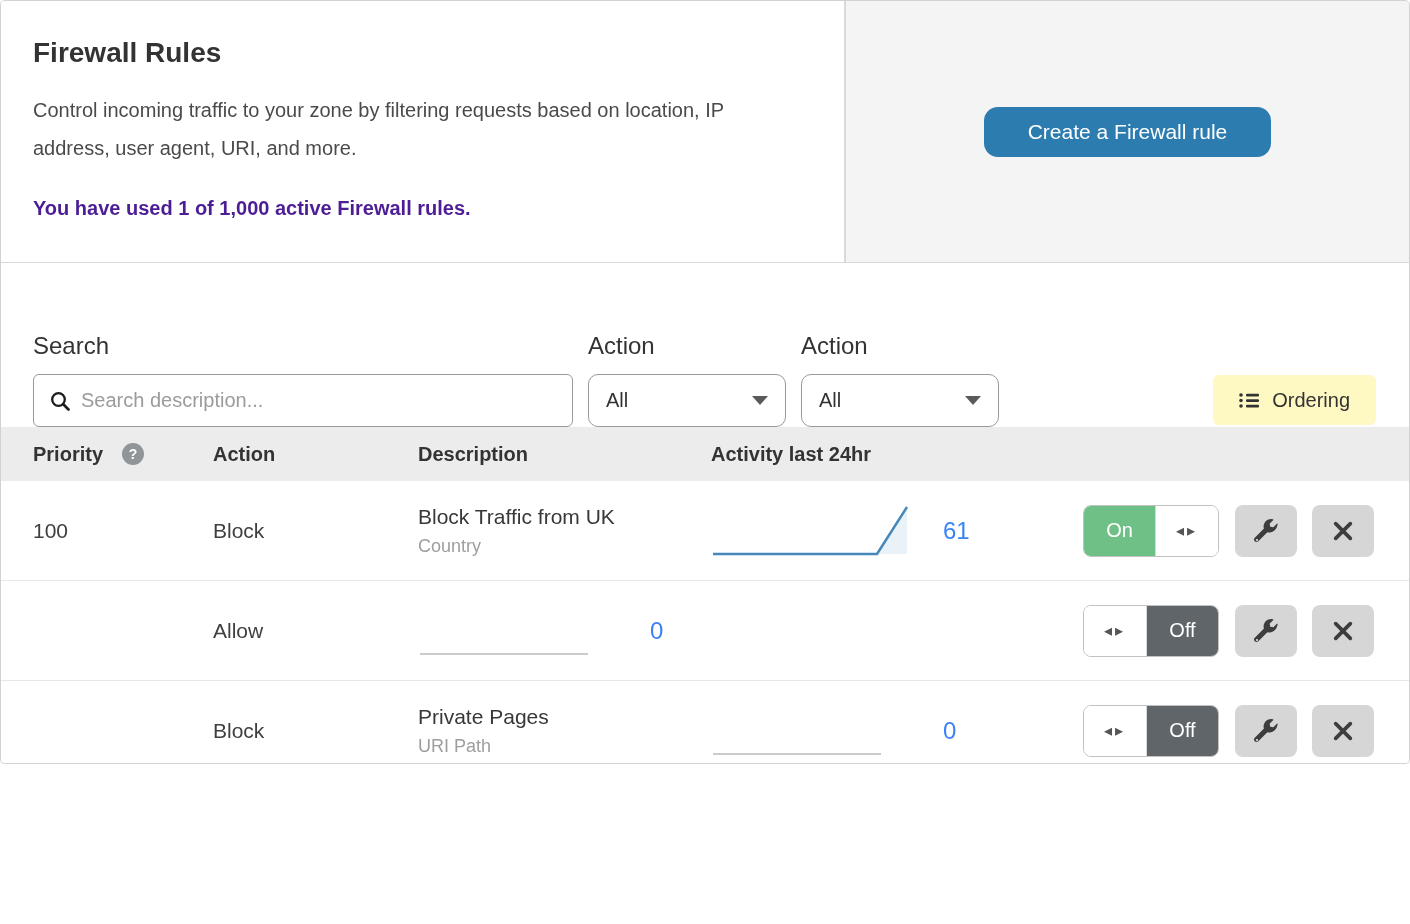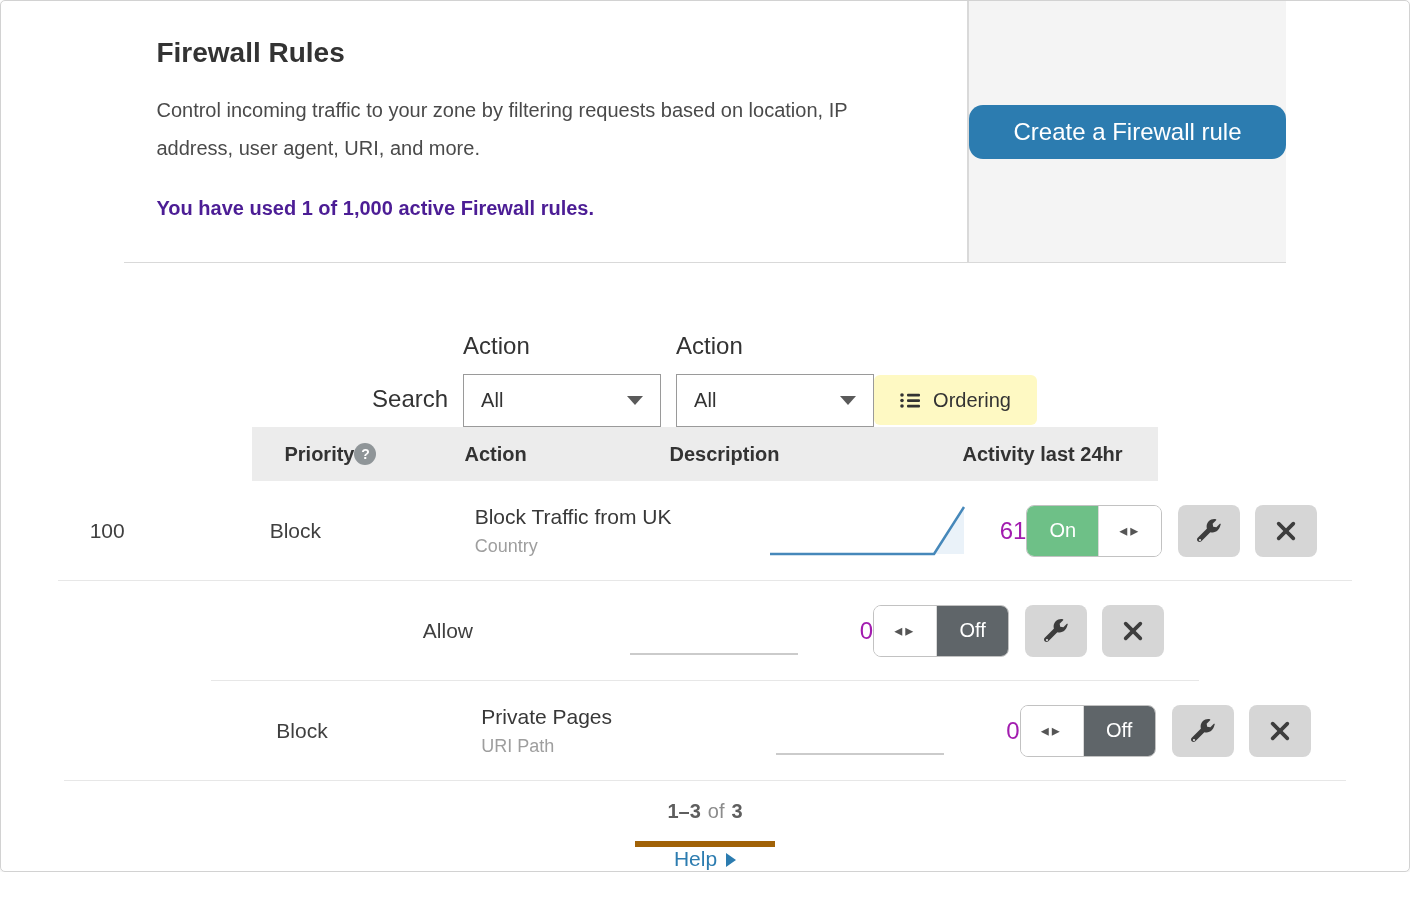--- a/index.html
+++ b/index.html
@@ -4,100 +4,99 @@
 <style>
   * { box-sizing: border-box; margin: 0; padding: 0; }
   html, body { background: #fff; }
   body {
     font-family: "Liberation Sans", "DejaVu Sans", sans-serif;
     color: #3a3a3a;
     width: 1410px;
   }
   .app {
     width: 1410px;
-    height: 872px;
+    height: 764px;
     border: 1px solid #d2d2d2;
     border-radius: 5px;
     overflow: hidden;
     background: #fff;
     box-shadow: 0 1px 3px rgba(0,0,0,0.08);
     display: flex;
     flex-direction: column;
-    align-items: center;
   }
 
   
   .top { display: flex; height: 262px; border-bottom: 1px solid #d9d9d9; flex: 0 0 auto; }
   .intro { width: 845px; background: #fff; border-right: 2px solid #d9d9d9; padding: 36px 32px 0 32px; }
   .page-title { font-size: 28px; font-weight: 700; color: #333; margin-bottom: 22px; }
   .page-desc { font-size: 20px; line-height: 1.9; color: #4a4a4a; max-width: 760px; }
   .usage-note { font-size: 20px; font-weight: 700; color: #4c1d95; margin-top: 30px; }
   .cta-panel { flex: 1; background: #f4f4f4; display: flex; align-items: center; justify-content: center; }
   .btn-primary {
     background: #2c7cb0; color: #fff; border: none; border-radius: 14px;
-    font-family: inherit; font-size: 24px; padding: 13px 44px; cursor: pointer;
+    font-family: inherit; font-size: 21px; padding: 13px 44px; cursor: pointer;
   }
 
   
   .filters { display: flex; align-items: flex-end; padding: 28px 33px 0 32px; height: 164px; flex: 0 0 auto; }
   .field { display: flex; flex-direction: column; }
   .field-label { font-size: 24px; color: #333; margin-bottom: 14px; }
   .search-wrap {
     width: 540px; height: 53px; border: 1px solid #9a9a9a; border-radius: 6px;
     display: flex; align-items: center; padding: 0 12px 0 15px; background: #fff;
   }
   .search-wrap input {
     border: none; outline: none; flex: 1; font-family: inherit;
     font-size: 20px; color: #333; margin-left: 10px; background: transparent;
   }
   .search-wrap input::placeholder { color: #9b9b9b; }
   .sel-field { margin-left: 15px; }
   .select {
-    width: 198px; height: 53px; border: 1px solid #9a9a9a; border-radius: 0;
+    width: 198px; height: 53px; border: 1px solid #9a9a9a; border-radius: 10px;
     display: flex; align-items: center; justify-content: space-between;
     padding: 0 17px 0 17px; font-size: 20px; color: #333; background: #fff; cursor: pointer;
   }
   .caret {
     width: 0; height: 0;
     border-left: 8px solid transparent; border-right: 8px solid transparent;
     border-top: 9px solid #5a5a5a;
   }
   .ordering-btn {
     margin-left: auto; margin-bottom: 2px; height: 50px; padding: 0 26px;
     background: #fef9c3; border: none; border-radius: 6px; cursor: pointer;
     display: flex; align-items: center; gap: 12px;
     font-family: inherit; font-size: 20px; color: #333;
   }
 
   
   .thead {
     height: 54px; background: #ececec; display: flex; align-items: center;
     padding: 0 35px 0 32px; font-size: 20px; font-weight: 700; color: #333; flex: 0 0 auto;
   }
-  .col-p { width: 180px; display: flex; align-items: center; gap: 0; }
+  .col-p { width: 180px; display: flex; align-items: center; gap: 19px; }
   .col-a { width: 205px; }
   .col-d { width: 293px; }
   .col-act { flex: 1; display: flex; align-items: center; }
   .q-icon {
     width: 22px; height: 22px; border-radius: 50%; background: #8f9598;
     color: #fff; font-size: 14px; font-weight: 700; line-height: 22px;
     text-align: center; display: inline-block; cursor: pointer;
   }
   .trow {
     height: 100px; display: flex; align-items: center;
     padding: 0 35px 0 32px; border-bottom: 1px solid #e7e7e7;
     font-size: 21px; color: #3f3f3f; flex: 0 0 auto; background: #fff;
   }
   .desc-title { font-size: 21px; color: #383838; }
   .desc-sub { font-size: 18px; color: #9e9e9e; margin-top: 7px; }
   .spark { width: 200px; height: 58px; flex: 0 0 auto; }
   .spark .sp-fill, .spark .sp-spike, .spark .sp-flat { display: none; }
   .spark.spike .sp-fill, .spark.spike .sp-spike { display: block; }
   .spark.flat .sp-flat { display: block; }
-  .count { font-size: 24px; color: #a21caf; margin-left: 32px; }
+  .count { font-size: 24px; color: #3b82f6; margin-left: 32px; }
 
   .controls { margin-left: auto; display: flex; align-items: center; }
   .toggle {
     width: 136px; height: 52px; border: 1px solid #c2c2c2; border-radius: 8px;
     overflow: hidden; display: flex; cursor: pointer; background: #fff;
   }
   .t-label {
     width: 71px; display: flex; align-items: center; justify-content: center;
     color: #fff; font-size: 20px;
   }
@@ -149,20 +148,27 @@
       <p class="usage-note">You have used 1 of 1,000 active Firewall rules.</p>
     </section>
     <section class="cta-panel">
       <button class="btn-primary">Create a Firewall rule</button>
     </section>
   </div>
 
   <div class="filters">
     <div class="field">
       <label class="field-label">Search</label>
+      <div class="search-wrap">
+        <svg width="22" height="22" viewBox="0 0 22 22">
+          <circle cx="9.5" cy="9.5" r="6.3" fill="none" stroke="#1c1c1c" stroke-width="2.3"></circle>
+          <line x1="14.3" y1="14.3" x2="19.5" y2="19.5" stroke="#1c1c1c" stroke-width="2.7" stroke-linecap="round"></line>
+        </svg>
+        <input type="text" placeholder="Search description..." style="">
+      </div>
     </div>
     <div class="field sel-field">
       <label class="field-label">Action</label>
       <div class="select">
         <span>All</span>
         <span class="caret"></span>
       </div>
     </div>
     <div class="field sel-field">
       <label class="field-label">Action</label>

